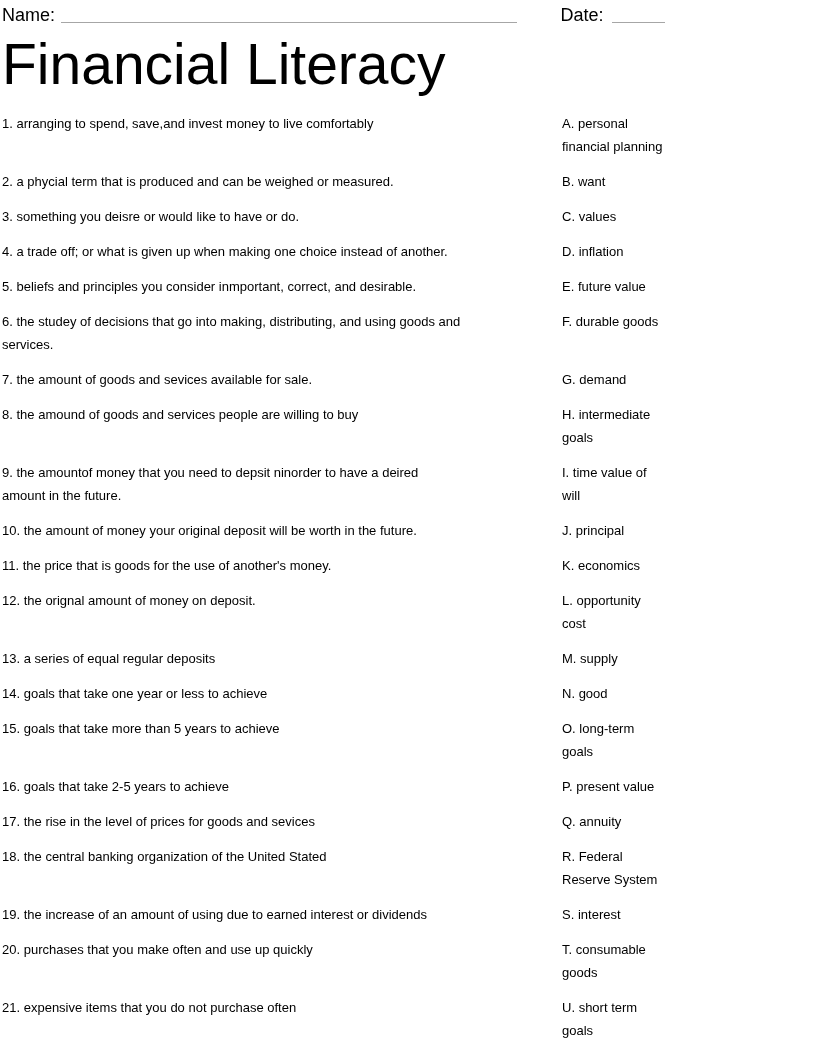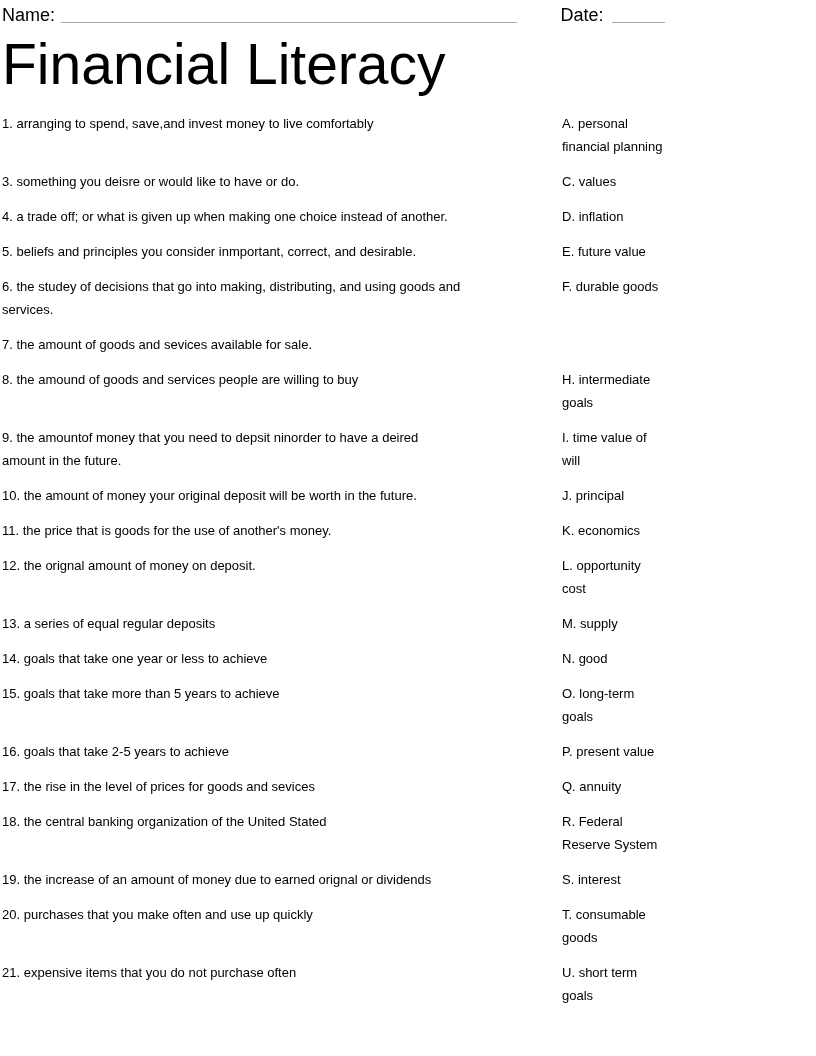--- a/index.html
+++ b/index.html
@@ -79,20 +79,24 @@
   </div>
 
   <h1 class="title">Financial Literacy</h1>
 
   <div class="rows">
   <div class="row">
         <p class="clue"><span>1.</span> <span class="clue-text">arranging to spend, save,and invest money to live comfortably</span></p>
         <p class="answer"><span>A.</span> <span>personal financial planning</span></p>
       </div>
 
+  <div class="row">
+        <p class="clue"><span>2.</span> <span class="clue-text">a phycial term that is produced and can be weighed or measured.</span></p>
+        <p class="answer"><span>B.</span> <span>want</span></p>
+      </div>
 
   <div class="row">
         <p class="clue"><span>3.</span> <span class="clue-text">something you deisre or would like to have or do.</span></p>
         <p class="answer"><span>C.</span> <span>values</span></p>
       </div>
 
   <div class="row">
         <p class="clue"><span>4.</span> <span class="clue-text">a trade off; or what is given up when making one choice instead of another.</span></p>
         <p class="answer"><span>D.</span> <span>inflation</span></p>
       </div>
@@ -103,20 +107,21 @@
       </div>
 
   <div class="row">
         <p class="clue"><span>6.</span> <span class="clue-text">the studey of decisions that go into making, distributing, and using goods and
 services.</span></p>
         <p class="answer"><span>F.</span> <span>durable goods</span></p>
       </div>
 
   <div class="row">
         <p class="clue"><span>7.</span> <span class="clue-text">the amount of goods and sevices available for sale.</span></p>
+        <p class="answer"><span>G.</span> <span>demand</span></p>
       </div>
 
   <div class="row">
         <p class="clue"><span>8.</span> <span class="clue-text">the amound of goods and services people are willing to buy</span></p>
         <p class="answer"><span>H.</span> <span>intermediate goals</span></p>
       </div>
 
   <div class="row">
         <p class="clue"><span>9.</span> <span class="clue-text">the amountof money that you need to depsit ninorder to have a deired
 amount in the future.</span></p>
@@ -162,21 +167,21 @@
         <p class="clue"><span>17.</span> <span class="clue-text">the rise in the level of prices for goods and sevices</span></p>
         <p class="answer"><span>Q.</span> <span>annuity</span></p>
       </div>
 
   <div class="row">
         <p class="clue"><span>18.</span> <span class="clue-text">the central banking organization of the United Stated</span></p>
         <p class="answer"><span>R.</span> <span>Federal Reserve System</span></p>
       </div>
 
   <div class="row">
-        <p class="clue"><span>19.</span> <span class="clue-text">the increase of an amount of money due to earned orignal or dividends</span></p>
+        <p class="clue"><span>19.</span> <span class="clue-text">the increase of an amount of using due to earned interest or dividends</span></p>
         <p class="answer"><span>S.</span> <span>interest</span></p>
       </div>
 
   <div class="row">
         <p class="clue"><span>20.</span> <span class="clue-text">purchases that you make often and use up quickly</span></p>
         <p class="answer"><span>T.</span> <span>consumable goods</span></p>
       </div>
 
   <div class="row">
         <p class="clue"><span>21.</span> <span class="clue-text">expensive items that you do not purchase often</span></p>

